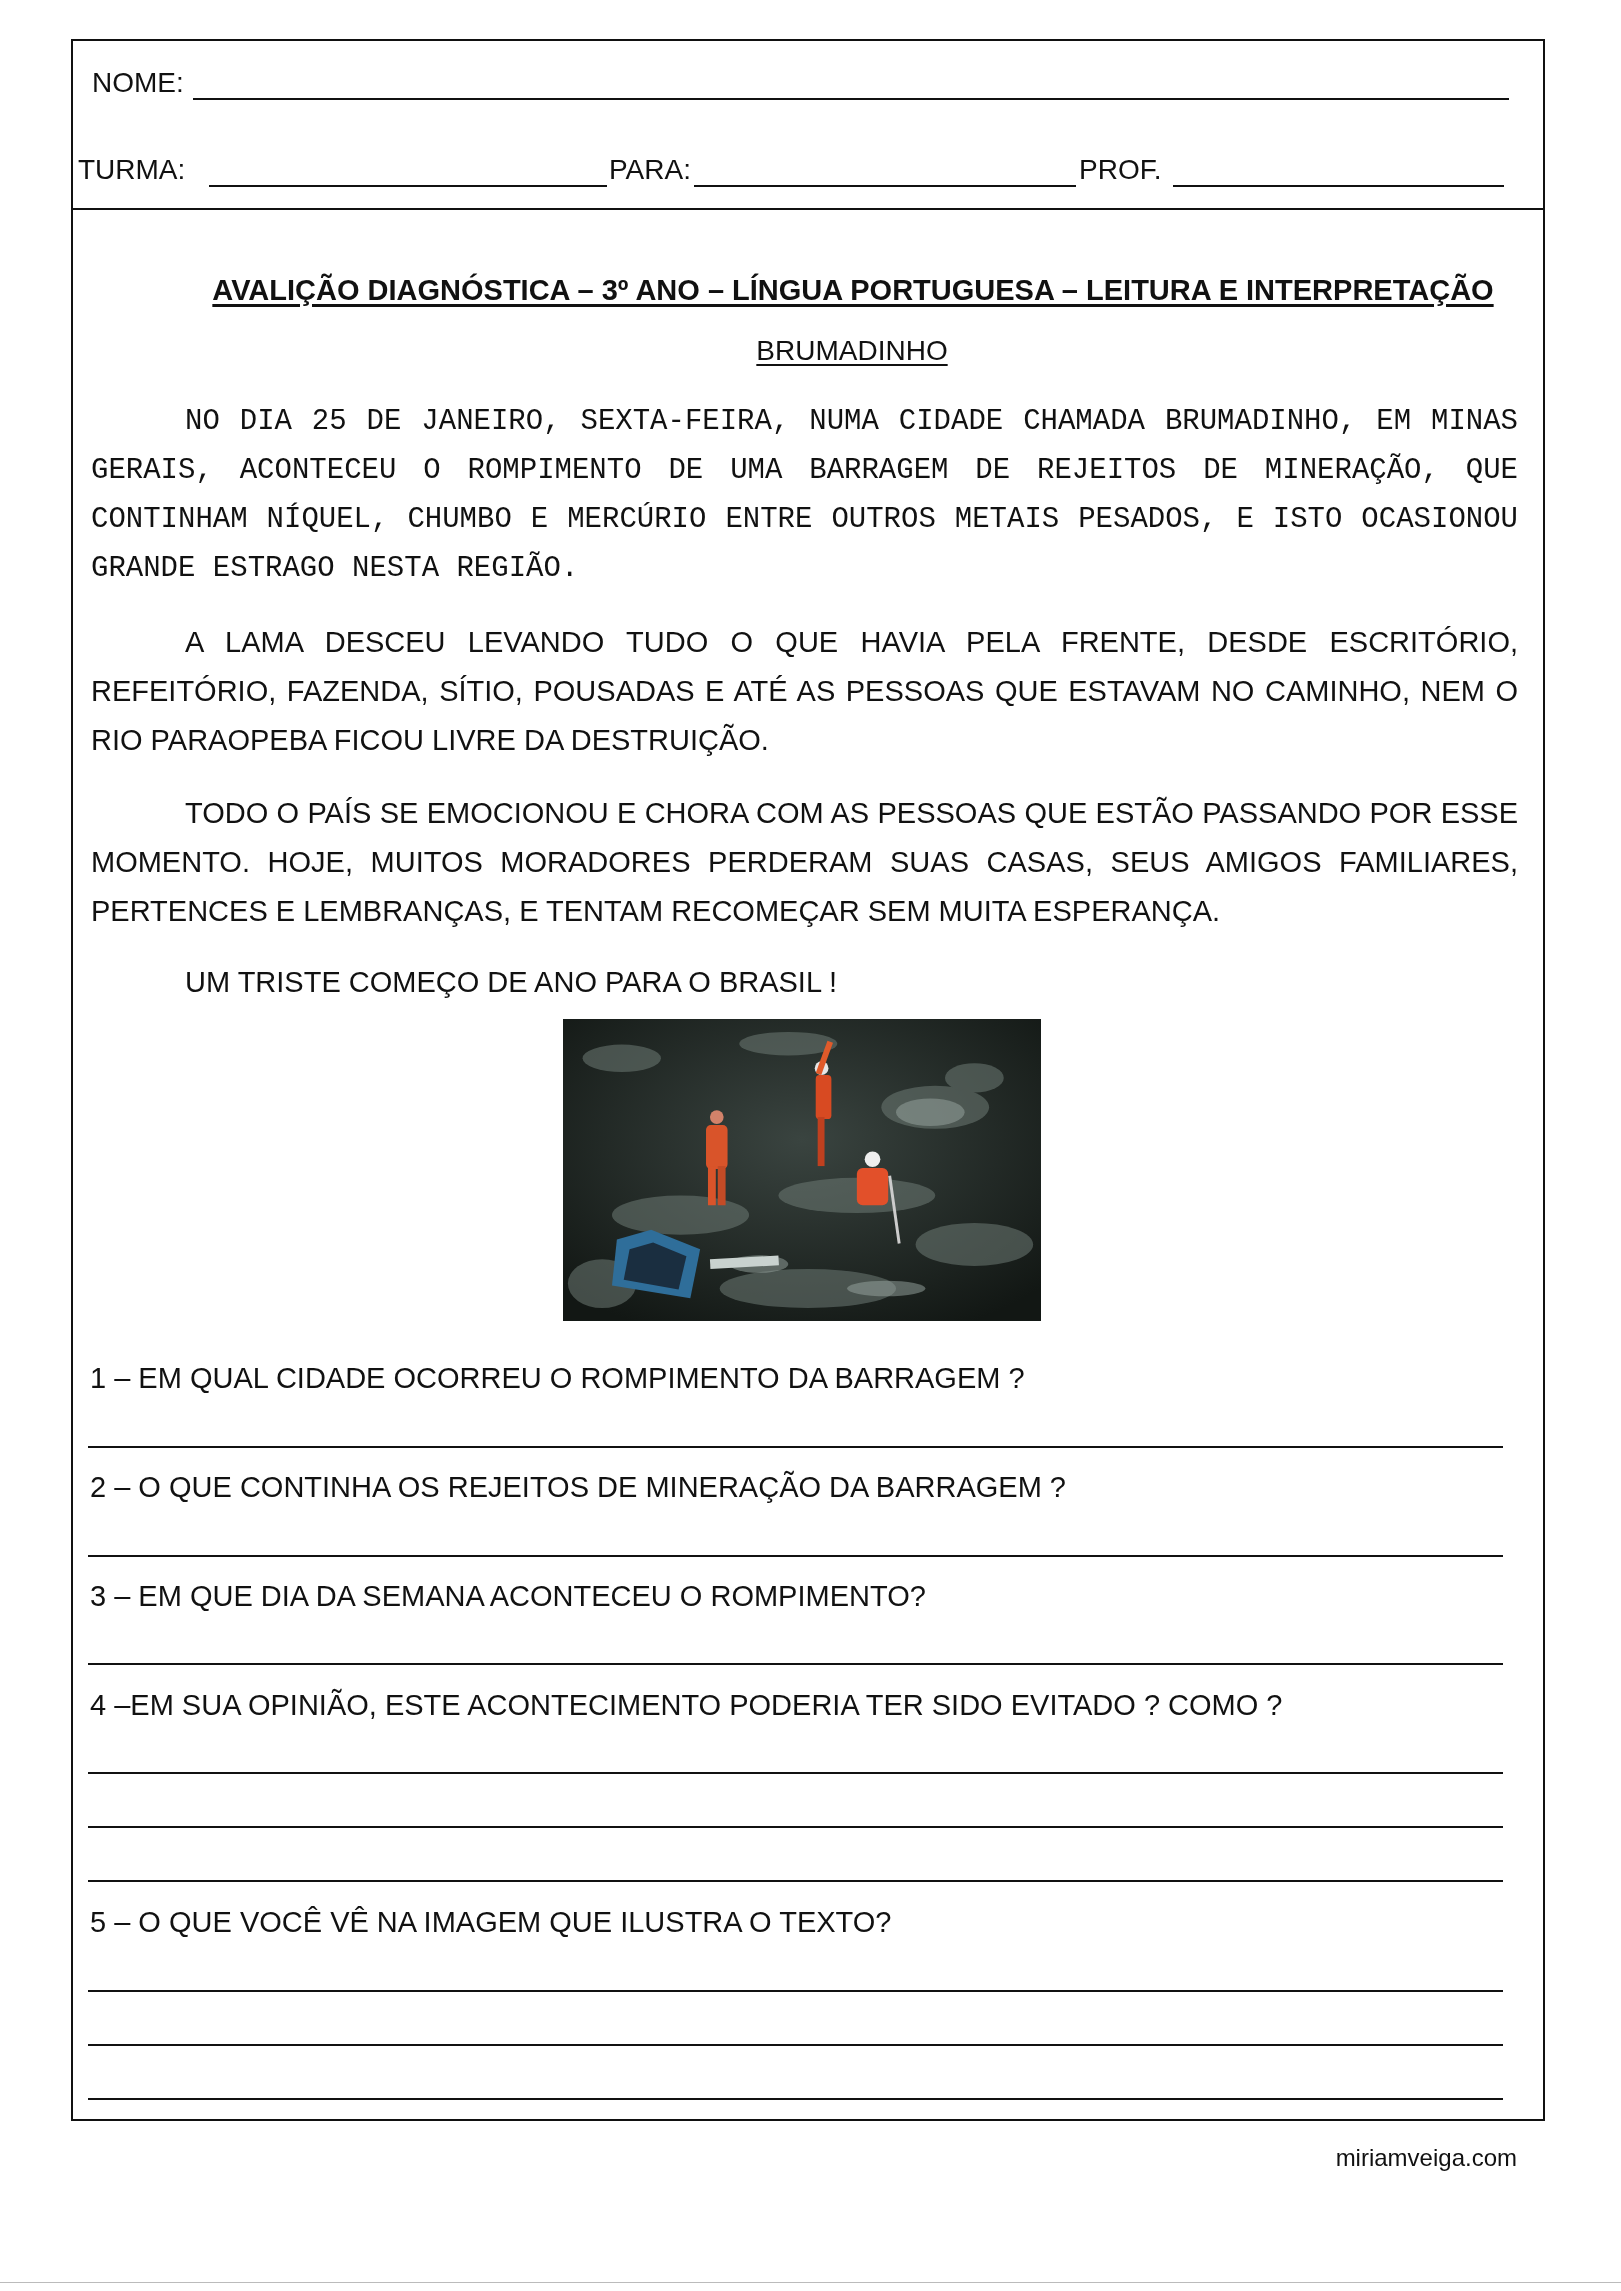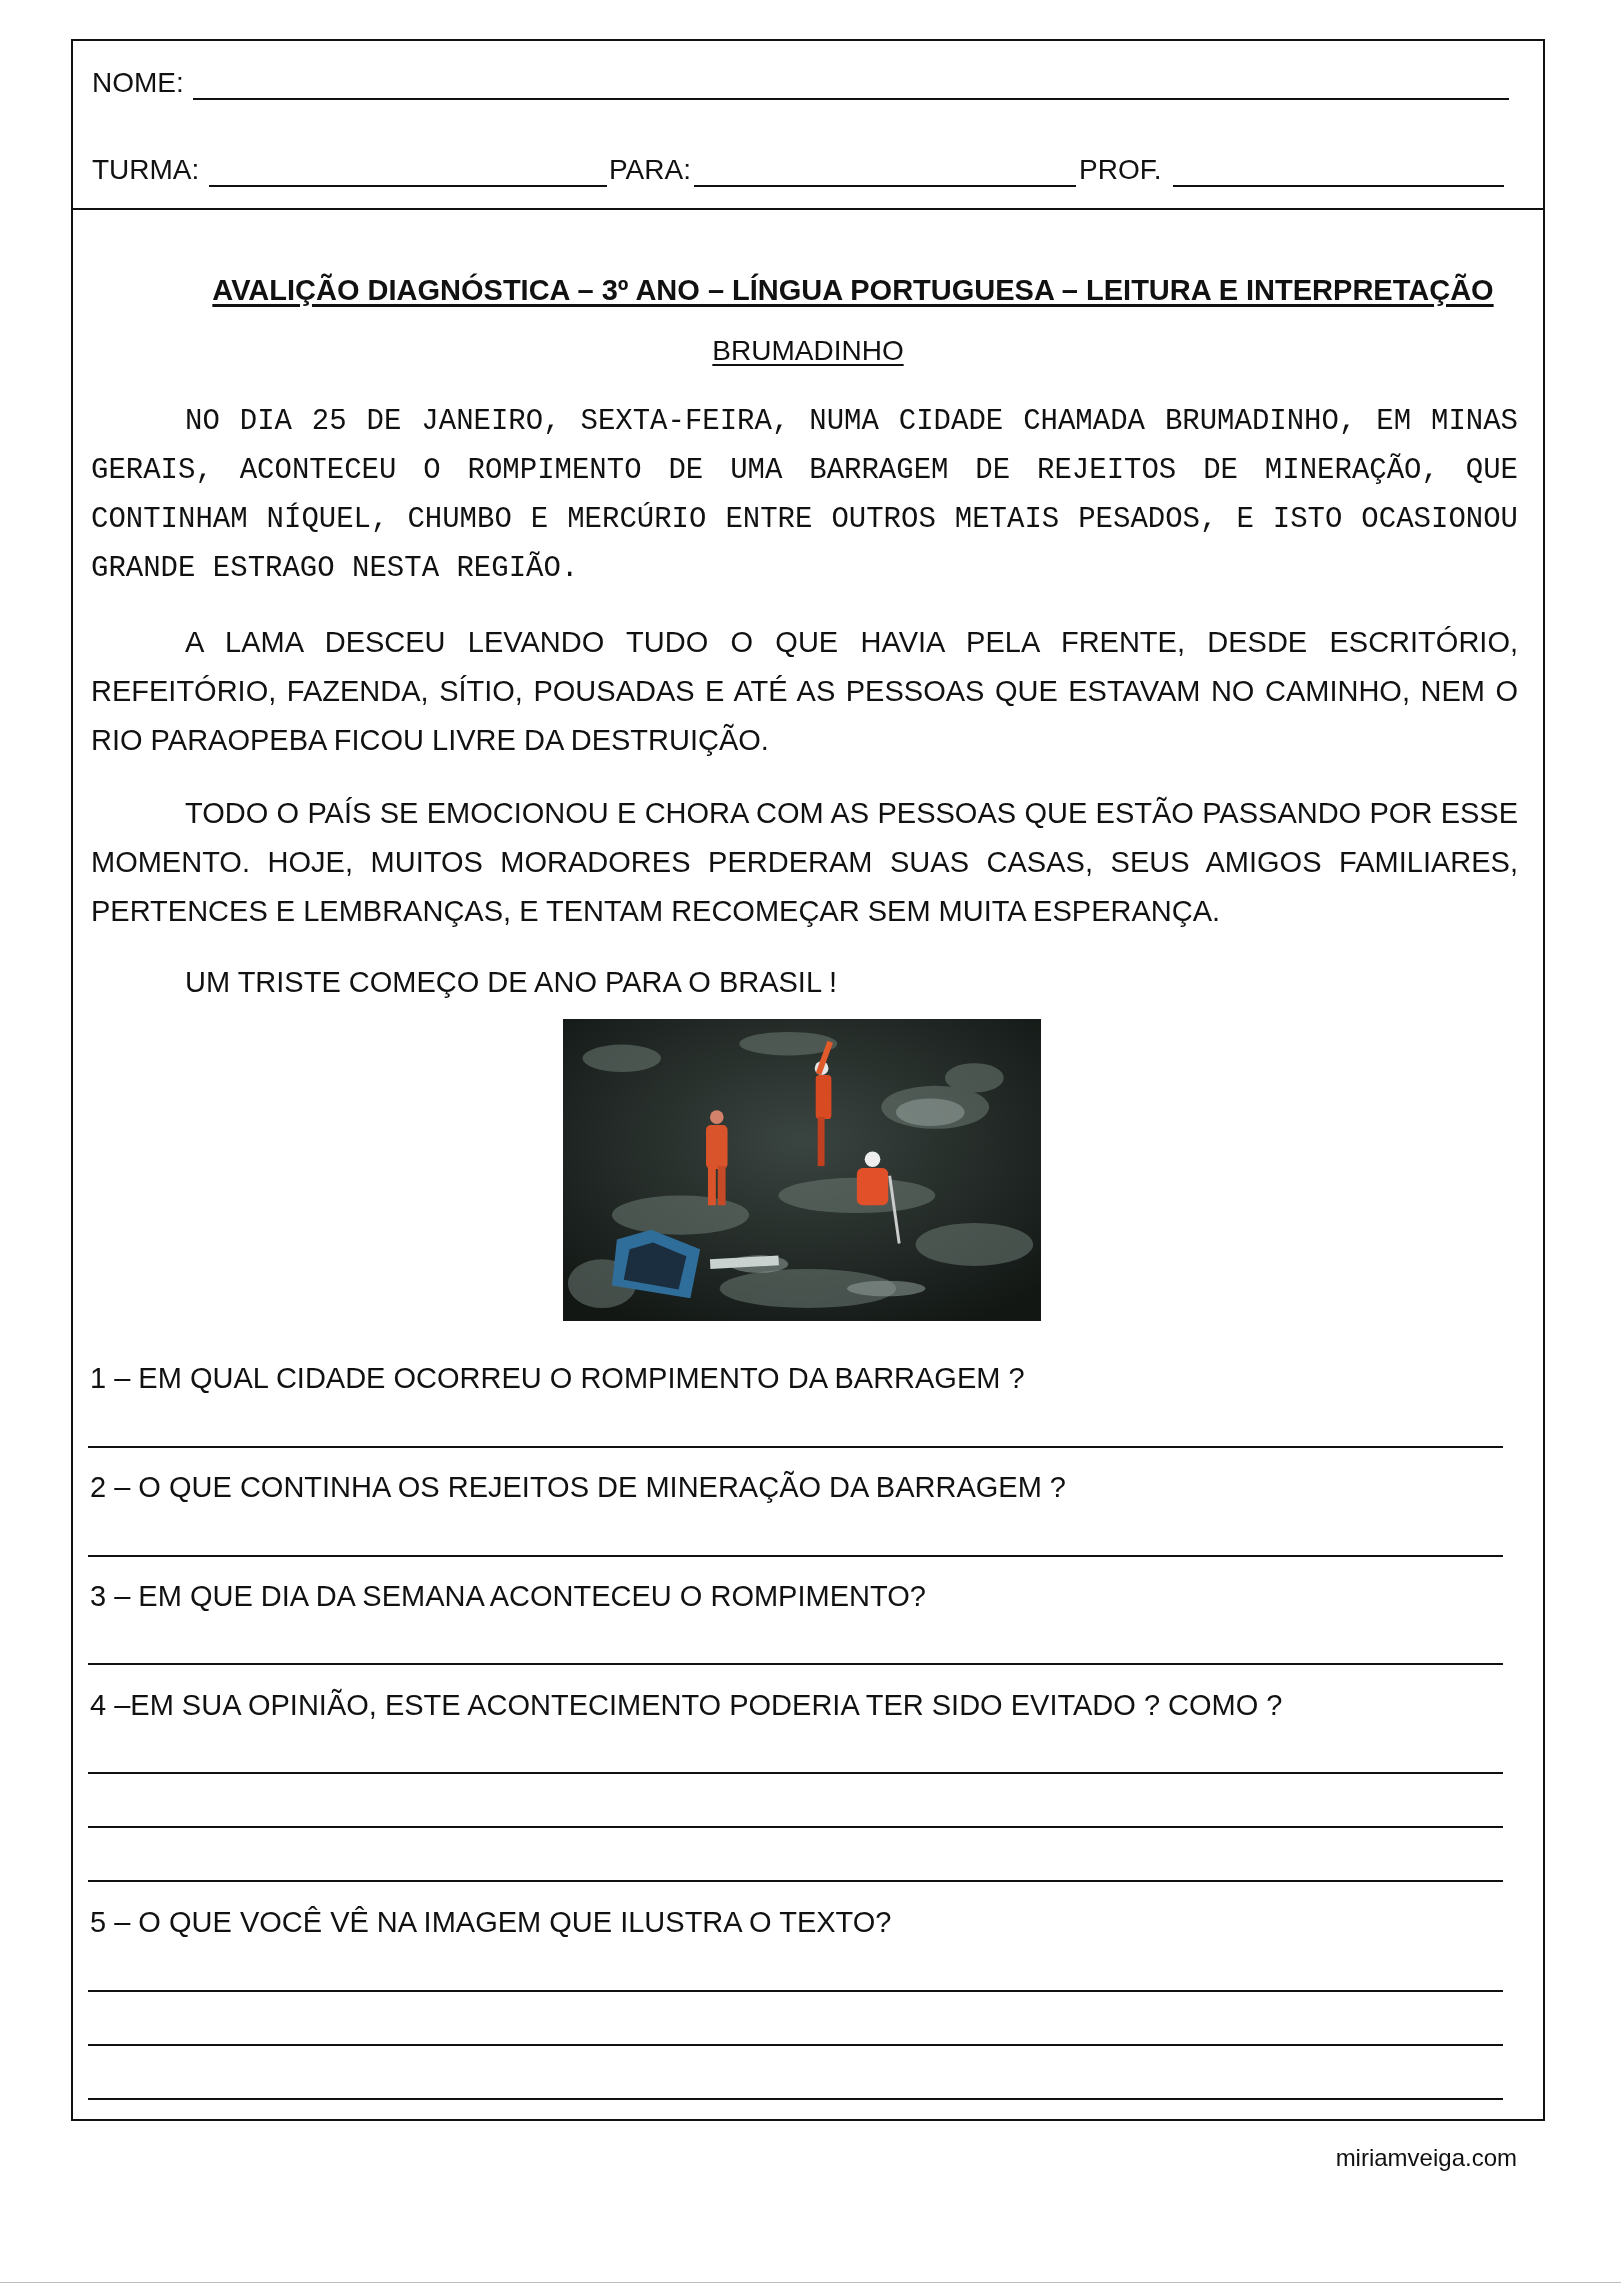--- a/index.html
+++ b/index.html
@@ -41,33 +41,33 @@
     .scan-line { position: absolute; left: 0; top: 2282px; width: 1621px; height: 0; border-top: 1px solid #bbb; }
   </style>
 </head>
 <body>
 
 <div class="frame"></div>
 
 <span class="field-label" style="left:92px; top:69px;text-align:right;">NOME:</span>
 <div class="field-line" style="left:193px; top:98px; width:1316px;"></div>
 
-<span class="field-label" style="left:92px; top:156px;">TURMA:</span>
+<span class="field-label" style="left:78px; top:156px;">TURMA:</span>
 <div class="field-line" style="left:209px; top:185px; width:398px;"></div>
 
 <span class="field-label" style="left:609px; top:156px;">PARA:</span>
 <div class="field-line" style="left:694px; top:185px; width:382px;"></div>
 
 <span class="field-label" style="left:1079px; top:156px;">PROF.</span>
 <div class="field-line" style="left:1173px; top:185px; width:331px;"></div>
 
 <div class="hdr-divider"></div>
 
 <div class="title" style="top:276px;">AVALIÇÃO DIAGNÓSTICA – 3º ANO – LÍNGUA PORTUGUESA – LEITURA E INTERPRETAÇÃO</div>
-<div class="subtitle" style="top:337px;">BRUMADINHO</div>
+<div class="subtitle" style="top:337px;padding-left:44px;">BRUMADINHO</div>
 
 <p class="para" style="top:397px;font-family:Liberation Mono, monospace;">NO DIA 25 DE JANEIRO, SEXTA-FEIRA, NUMA CIDADE CHAMADA BRUMADINHO, EM MINAS GERAIS, ACONTECEU O ROMPIMENTO DE UMA BARRAGEM DE REJEITOS DE MINERAÇÃO, QUE CONTINHAM NÍQUEL, CHUMBO E MERCÚRIO ENTRE OUTROS METAIS PESADOS, E ISTO OCASIONOU GRANDE ESTRAGO NESTA REGIÃO.</p>
 <p class="para" style="top:618px;">A LAMA DESCEU LEVANDO TUDO O QUE HAVIA PELA FRENTE, DESDE ESCRITÓRIO, REFEITÓRIO, FAZENDA, SÍTIO, POUSADAS E ATÉ AS PESSOAS QUE ESTAVAM NO CAMINHO, NEM O RIO PARAOPEBA FICOU LIVRE DA DESTRUIÇÃO.</p>
 <p class="para" style="top:789px;">TODO O PAÍS SE EMOCIONOU E CHORA COM AS PESSOAS QUE ESTÃO PASSANDO POR ESSE MOMENTO. HOJE, MUITOS MORADORES PERDERAM SUAS CASAS, SEUS AMIGOS FAMILIARES, PERTENCES E LEMBRANÇAS, E TENTAM RECOMEÇAR SEM MUITA ESPERANÇA.</p>
 <div class="closing" style="top:968px;">UM TRISTE COMEÇO DE ANO PARA O BRASIL !</div>
 
 <div class="photo">
   <svg width="478" height="302" viewBox="0 0 488 308">
     <defs>
       <radialGradient id="g1" cx="50%" cy="40%" r="70%">

